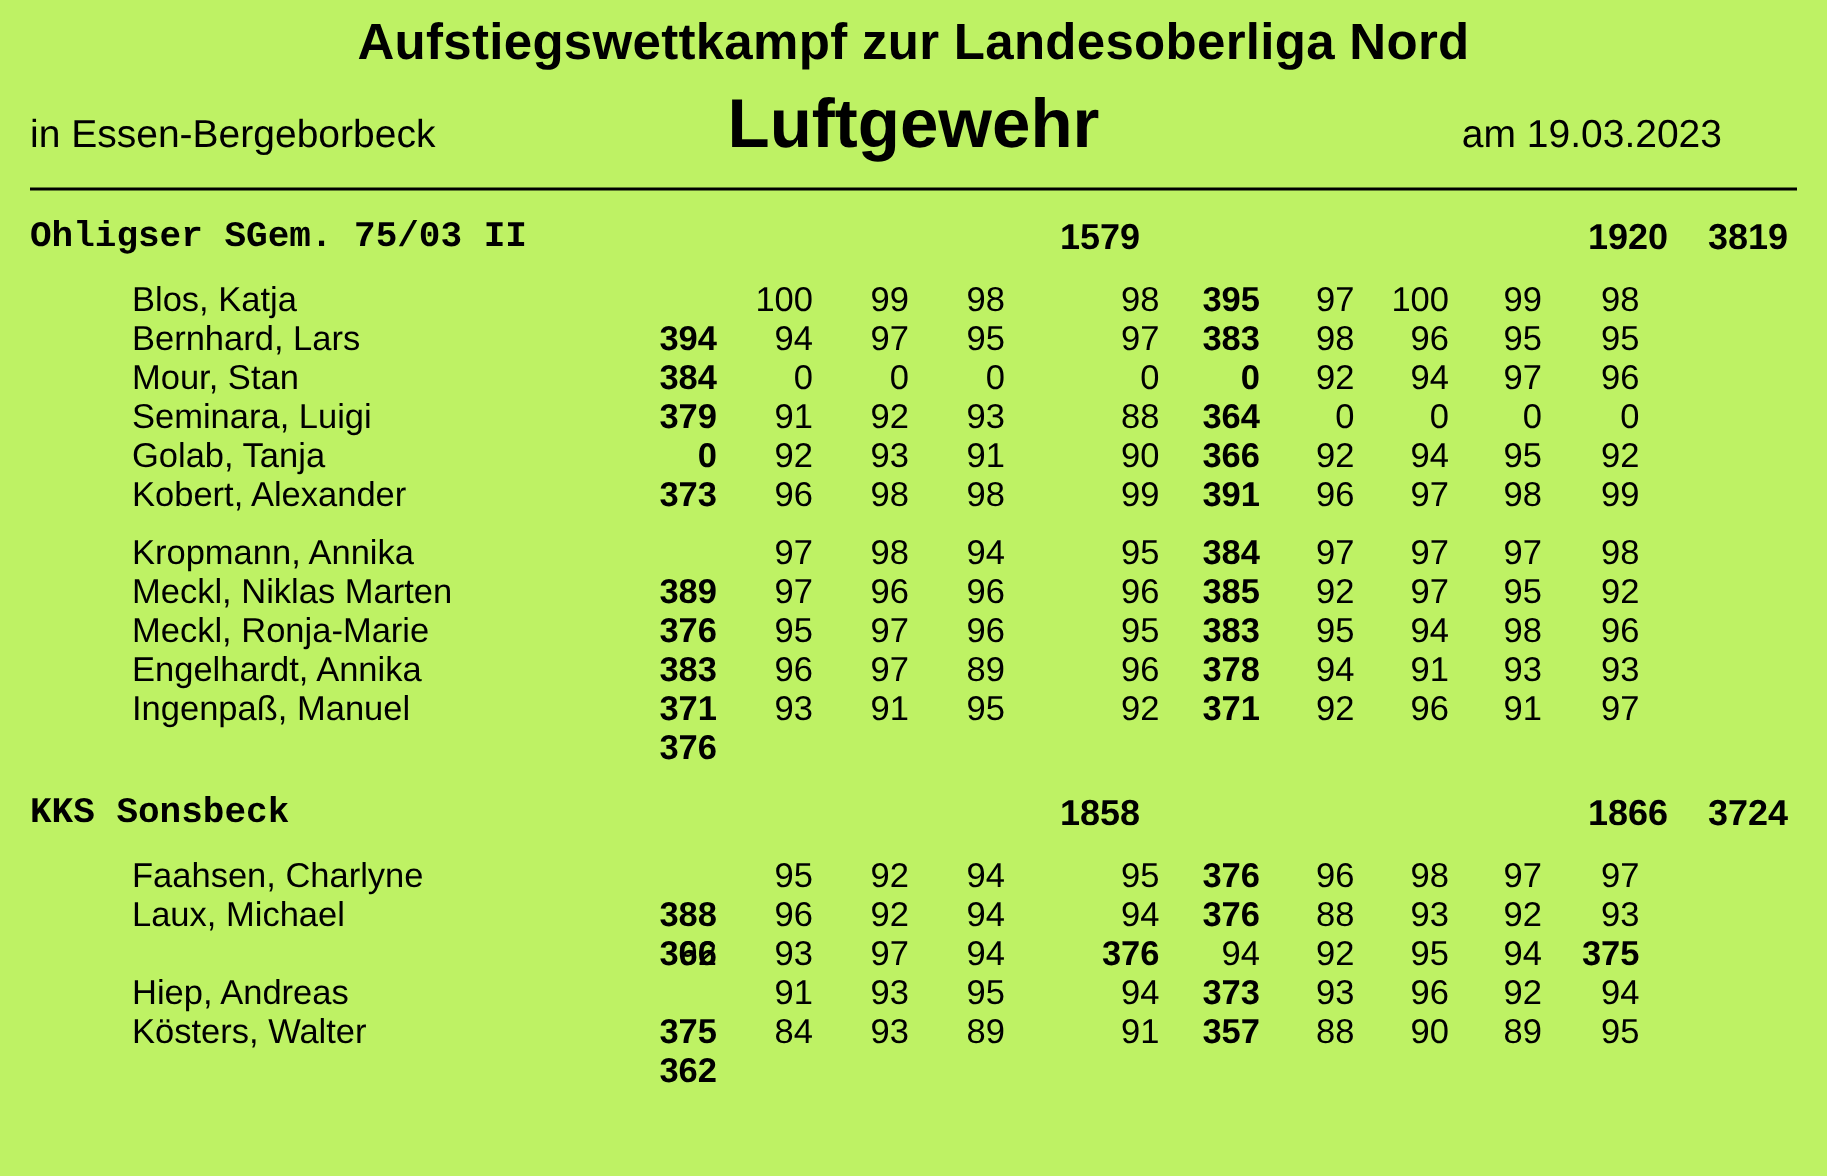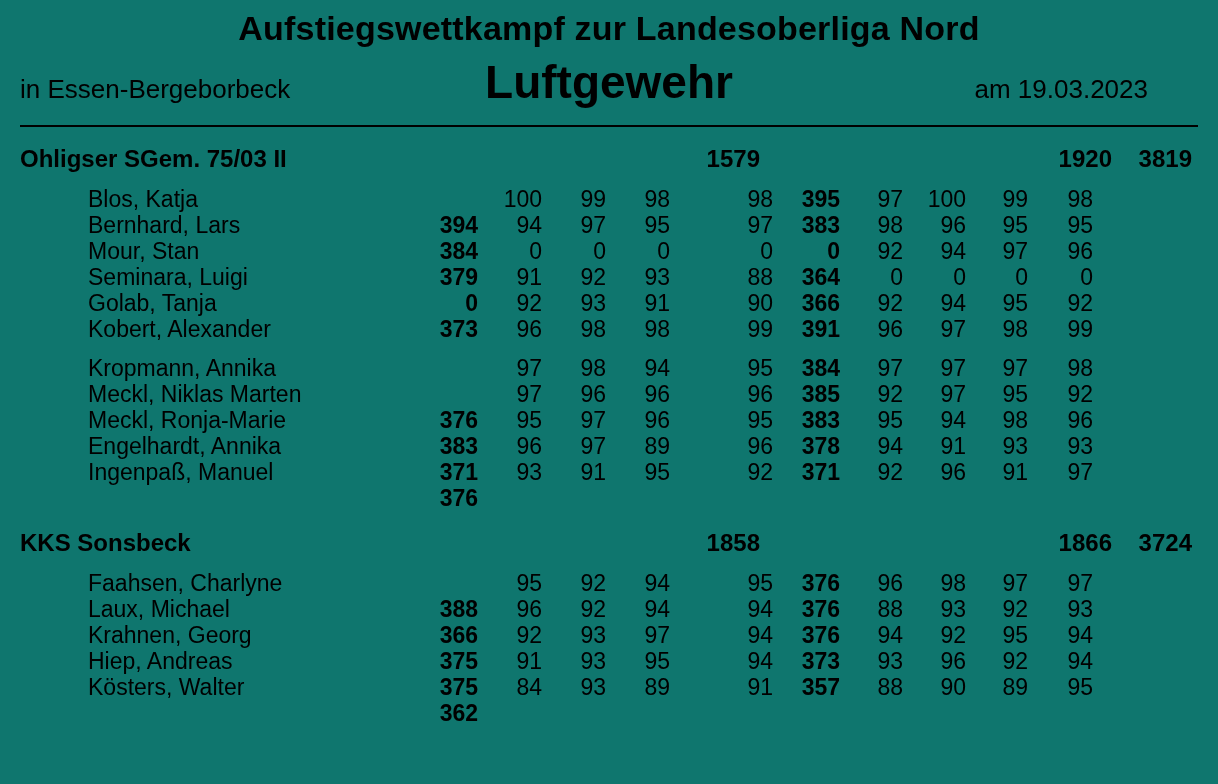--- a/index.html
+++ b/index.html
@@ -4,21 +4,21 @@
 <style>
   html, body {
     margin: 0;
     padding: 0;
     background: #ffffff;
   }
   .page {
     position: relative;
     width: 1218px;
     height: 784px;
-    background: #0f766e;
+    background: #bef264;
     color: #000000;
     font-family: "Liberation Sans", "DejaVu Sans", sans-serif;
     overflow: hidden;
   }
   .title {
     margin-top: 8px;
     text-align: center;
     font-size: 34px;
     font-weight: bold;
     line-height: 41px;
@@ -59,21 +59,21 @@
   .team { margin: 0; }
   .team-header {
     position: relative;
     margin-top: 44px;
     height: 28px;
     line-height: 28px;
     font-size: 24px;
     font-weight: bold;
   }
   .team:first-child .team-header { margin-top: 18px; }
-  .team-name { position: absolute; left: 20px; white-space: nowrap; }
+  .team-name { position: absolute; left: 20px; white-space: nowrap; font-family: Liberation Mono, monospace; }
   .team-total { position: absolute; text-align: right; }
   .team-total.t1 { right: 458px; }
   .team-total.t2 { right: 106px; }
   .team-total.t3 { right: 26px; }
   .rows { margin-top: 13px; }
   .row {
     display: grid;
     grid-template-columns: 458px 64px 64px 64px 103px 67px 63px 63px 62px 65px;
     padding-left: 20px;
     height: 26px;
@@ -196,20 +196,21 @@
     <span class="cell name">Kropmann, Annika</span>
     <span class="cell num">97</span>
     <span class="cell num">98</span>
     <span class="cell num">94</span>
     <span class="cell num">95</span>
     <span class="cell sum">384</span>
     <span class="cell num">97</span>
     <span class="cell num">97</span>
     <span class="cell num">97</span>
     <span class="cell num">98</span>
+    <span class="cell sum">389</span>
   </div>
 
   <div class="row">
     <span class="cell name">Meckl, Niklas Marten</span>
     <span class="cell num">97</span>
     <span class="cell num">96</span>
     <span class="cell num">96</span>
     <span class="cell num">96</span>
     <span class="cell sum">385</span>
     <span class="cell num">92</span>
@@ -293,21 +294,20 @@
     <span class="cell num">94</span>
     <span class="cell sum">376</span>
     <span class="cell num">88</span>
     <span class="cell num">93</span>
     <span class="cell num">92</span>
     <span class="cell num">93</span>
     <span class="cell sum">366</span>
   </div>
 
   <div class="row">
-    <span class="cell name">Krahnen, Georg</span>
     <span class="cell num">92</span>
     <span class="cell num">93</span>
     <span class="cell num">97</span>
     <span class="cell num">94</span>
     <span class="cell sum">376</span>
     <span class="cell num">94</span>
     <span class="cell num">92</span>
     <span class="cell num">95</span>
     <span class="cell num">94</span>
     <span class="cell sum">375</span>

